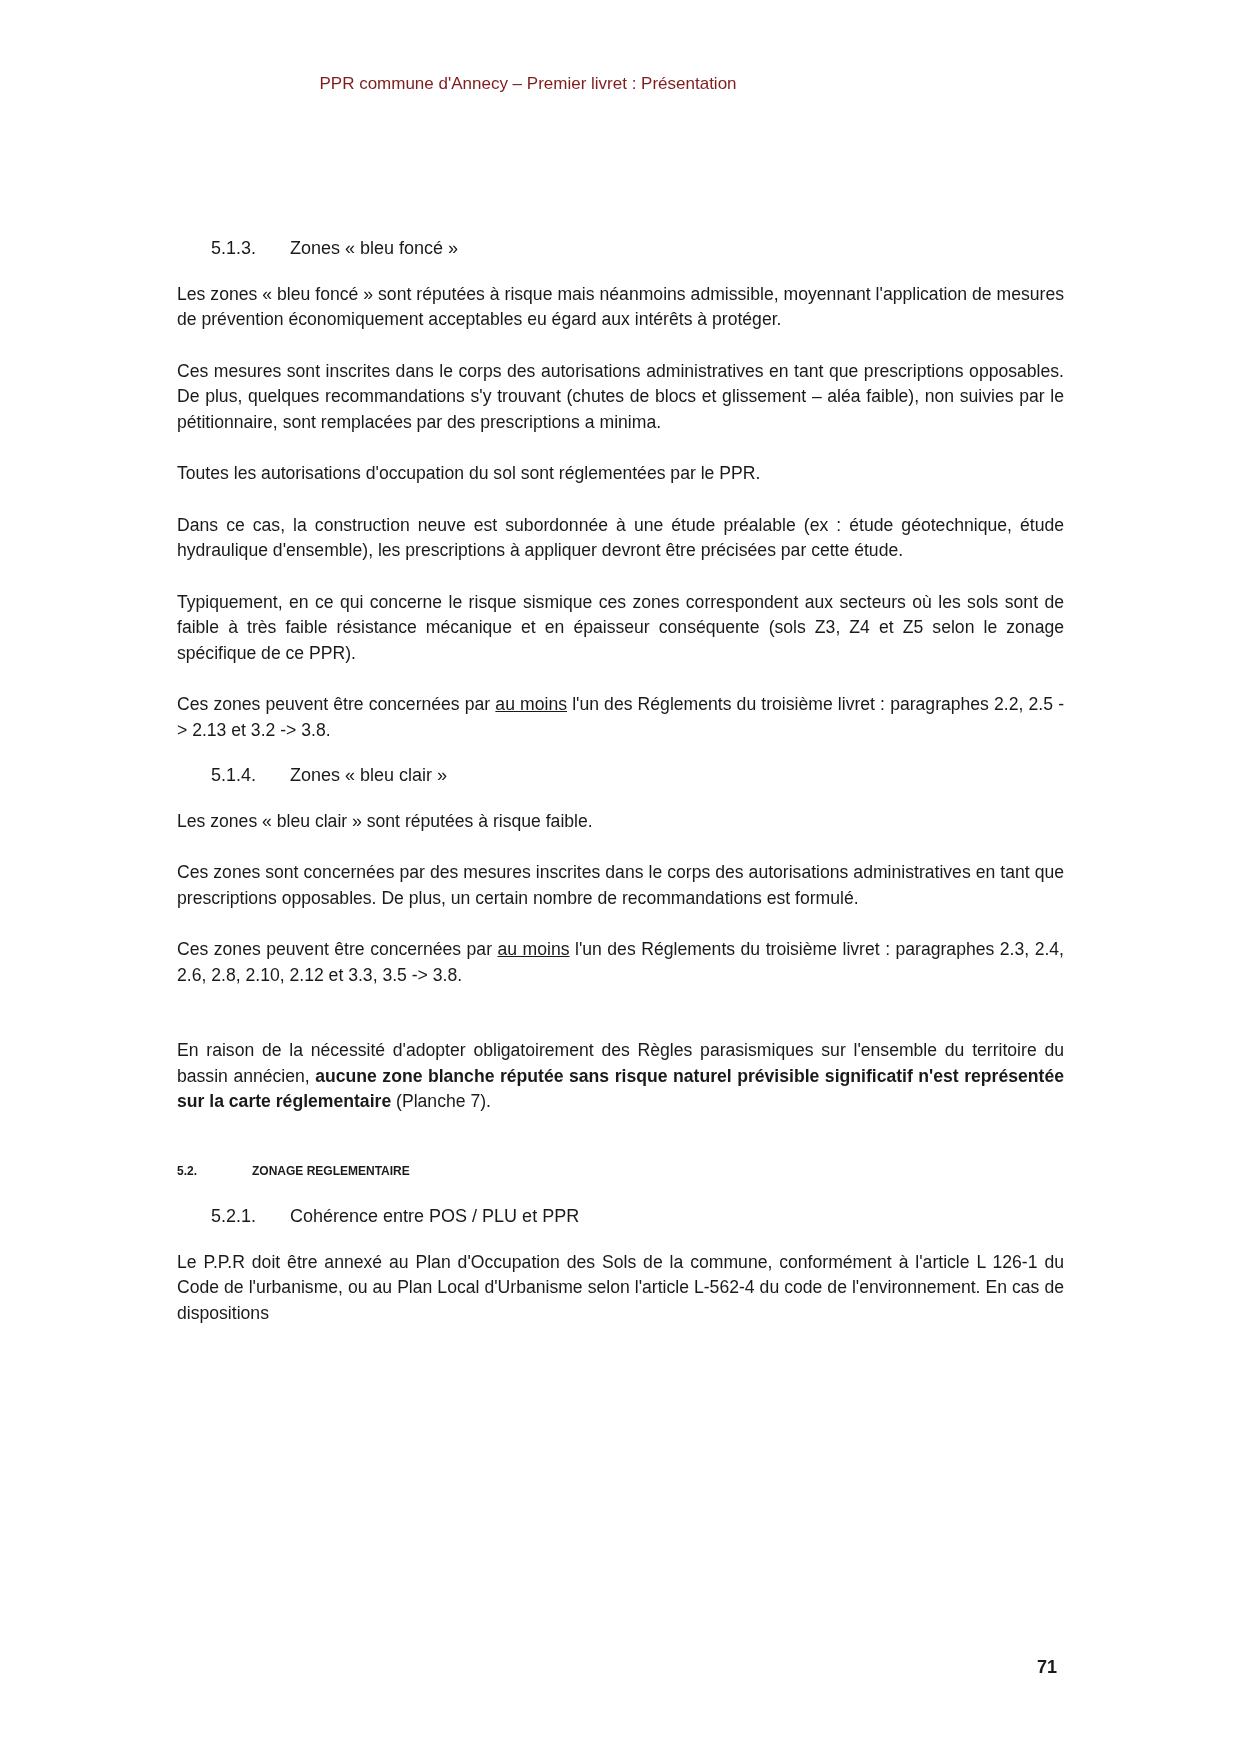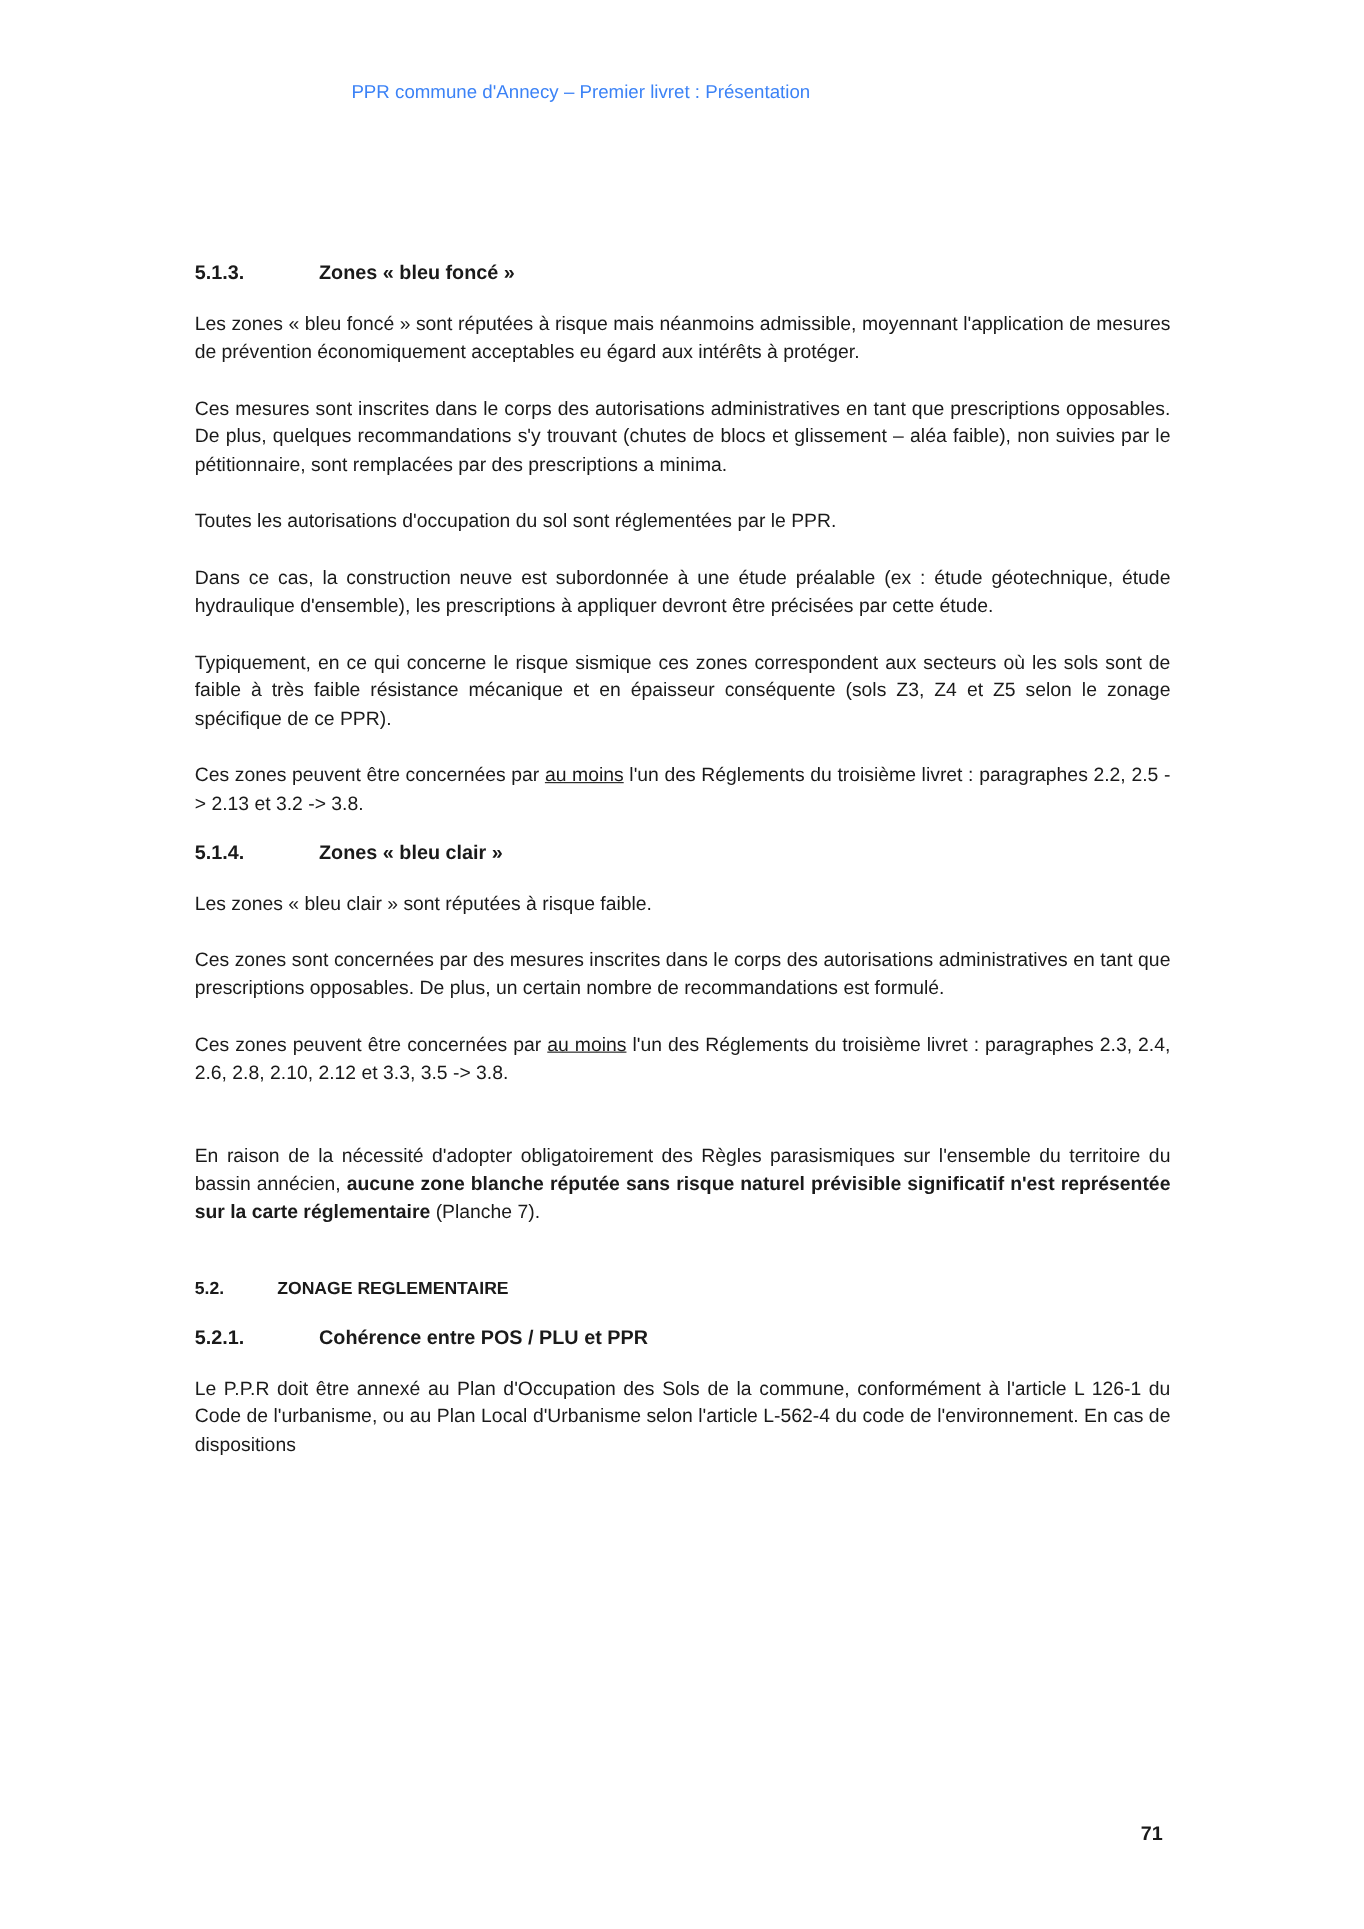--- a/index.html
+++ b/index.html
@@ -2,32 +2,32 @@
 <html><head>
 <meta charset="utf-8">
 <style>
   html, body { margin: 0; padding: 0; background: #ffffff; }
   body {
     width: 1240px; height: 1754px; position: relative; overflow: hidden;
     font-family: "Liberation Sans", sans-serif; color: #1a1a1a;
   }
   .running-header {
     position: absolute; top: 74px; left: 0; width: 1056px; text-align: center;
-    font-size: 17px; color: #3b82f6;
+    font-size: 17px; color: #7f1d1d;
   }
   .content {
     position: absolute; top: 236px; left: 177px; width: 887px;
     font-size: 17.6px; line-height: 25.5px;
   }
   .h3 {
-    font-weight: bold; font-size: 18px; margin: 0 0 20px 0; display: flex;
+    font-weight: normal; font-size: 18px; margin: 0 0 20px 0; display: flex; text-align: center;
   }
   .h3 .num { width: 113px; display: inline-block; }
   .h2 {
-    font-weight: bold; font-size: 16px; margin: 0 0 20px 0; display: flex; align-items: center;
+    font-weight: bold; font-size: 12px; margin: 0 0 20px 0; display: flex; align-items: center;
   }
   .h2 .num { width: 75px; display: inline-block; }
   p { margin: 17px 0 26px 0; text-align: justify; }
   p.tight { margin-bottom: 20px; }
   .u { text-decoration: underline; }
   .b { font-weight: bold; }
   .page-number {
     position: absolute; top: 1657px; left: 1030px; width: 34px; text-align: center;
     font-weight: bold; font-size: 18px;
   }

